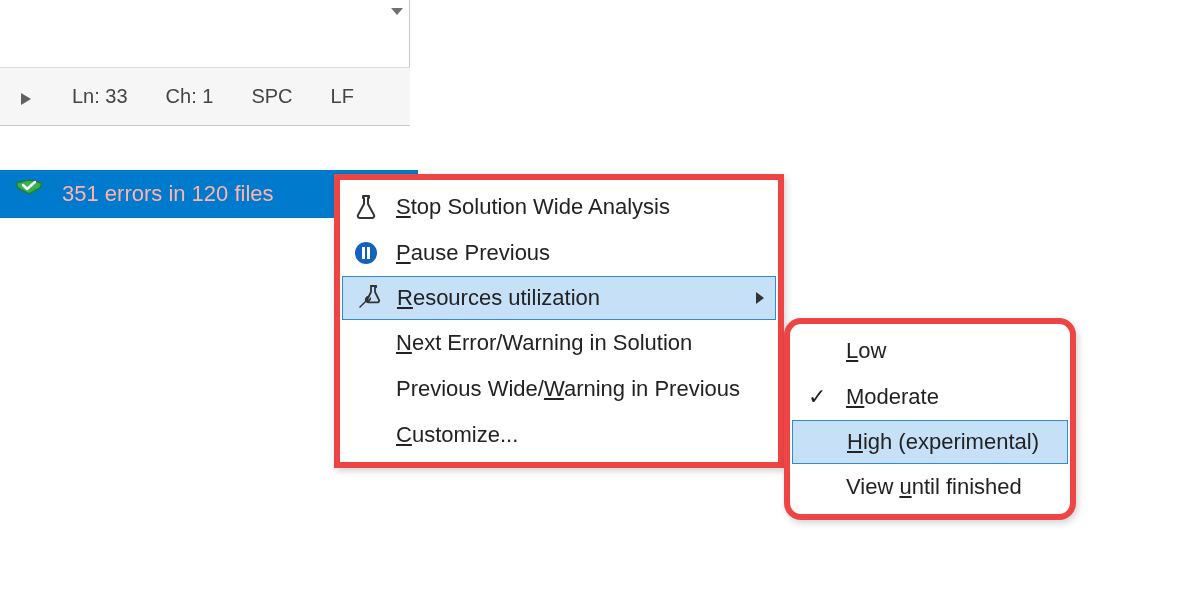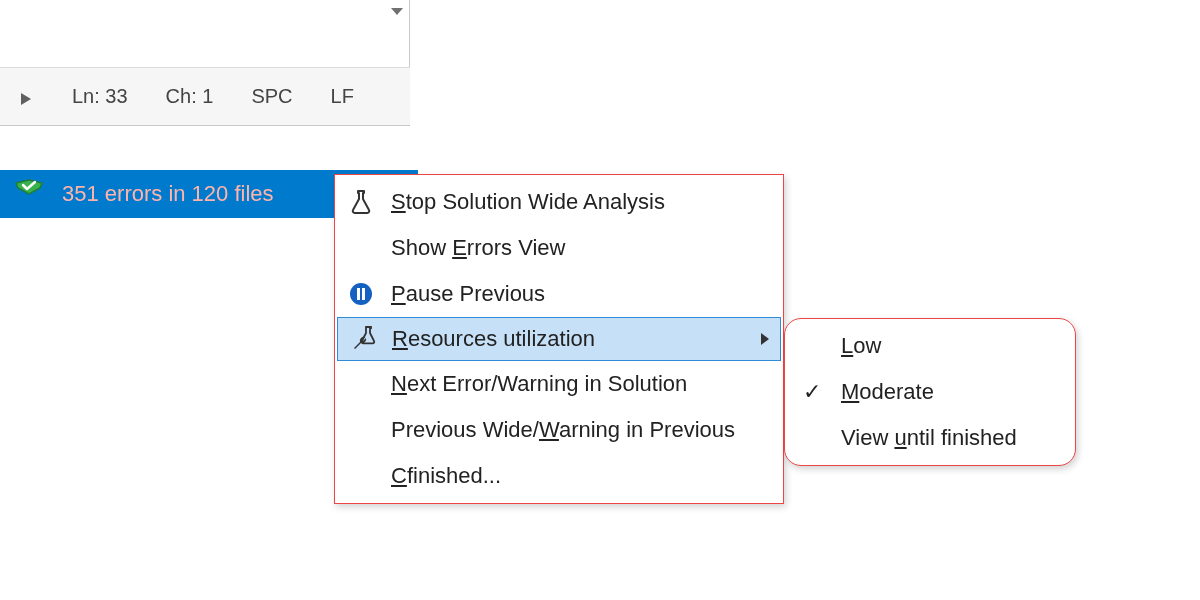--- a/index.html
+++ b/index.html
@@ -85,21 +85,21 @@
     right: 4px; bottom: 3px;
     width: 18px; height: 18px;
     opacity: 0.8;
   }
   .grip svg { width: 18px; height: 18px; }
 
   
   .menu {
     position: absolute;
     background: #fff;
-    border: 1px solid #ef4444;
+    border: 6px solid #ef4444;
     box-shadow: 2px 3px 7px rgba(0,0,0,0.18);
     padding: 4px 0;
     font-size: 22px;
     color: #222;
   }
   .menu.main {
     left: 334px; top: 174px;
     width: 450px;
   }
   .menu.sub {
@@ -198,23 +198,20 @@
 
   <div class="menu-item">
     <span class="mi-icon">
       <svg viewBox="0 0 26 26">
           <path d="M10 2h6v2h-1v6l6 11a2 2 0 0 1-1.8 3H6.8A2 2 0 0 1 5 21l6-11V4h-1z" fill="none" stroke="#333" stroke-width="2" stroke-linejoin="round"></path>
         </svg>
     </span>
     <span class="mi-label"><span class="ul">S</span><span>top Solution Wide Analysis</span></span>
   </div>
 
-  <div class="menu-item">
-    <span class="mi-label"><span>Show </span><span class="ul">E</span><span>rrors View</span></span>
-  </div>
 
   <div class="menu-item">
     <span class="mi-icon">
       <svg viewBox="0 0 26 26">
           <circle cx="13" cy="13" r="11" fill="#1461c1"></circle>
           <rect x="9" y="7" width="3" height="12" fill="#fff"></rect>
           <rect x="14" y="7" width="3" height="12" fill="#fff"></rect>
         </svg>
     </span>
     <span class="mi-label"><span class="ul">P</span><span>ause Previous</span></span>
@@ -237,34 +234,37 @@
 
   <div class="menu-item">
     <span class="mi-label"><span class="ul">N</span><span>ext Error/Warning in Solution</span></span>
   </div>
 
   <div class="menu-item">
     <span class="mi-label"><span>Previous Wide/</span><span class="ul">W</span><span>arning in Previous</span></span>
   </div>
 
   <div class="menu-item">
-    <span class="mi-label"><span class="ul">C</span><span>finished...</span></span>
+    <span class="mi-label"><span class="ul">C</span><span>ustomize...</span></span>
   </div>
 
 </div>
 
 <div class="menu sub">
 
   <div class="menu-item">
     <span class="mi-label"><span class="ul">L</span><span>ow</span></span>
   </div>
 
   <div class="menu-item">
     <span class="check">✓</span>
     <span class="mi-label"><span class="ul">M</span><span>oderate</span></span>
   </div>
 
+  <div class="menu-item highlight">
+    <span class="mi-label"><span class="ul">H</span><span>igh (experimental)</span></span>
+  </div>
 
   <div class="menu-item">
     <span class="mi-label"><span>View </span><span class="ul">u</span><span>ntil finished</span></span>
   </div>
 
 </div>
 
 </body></html>

